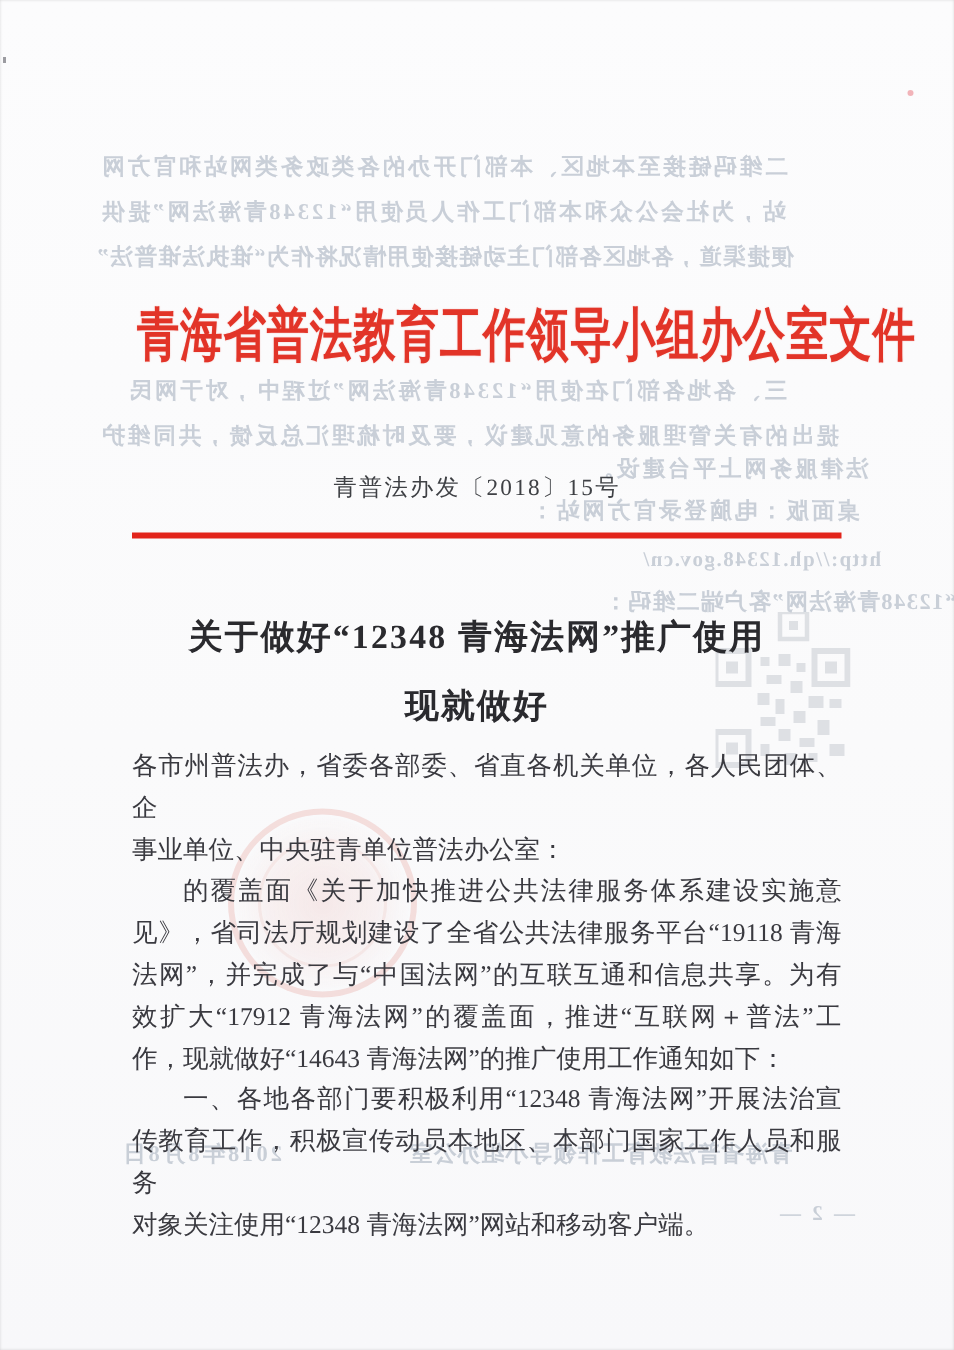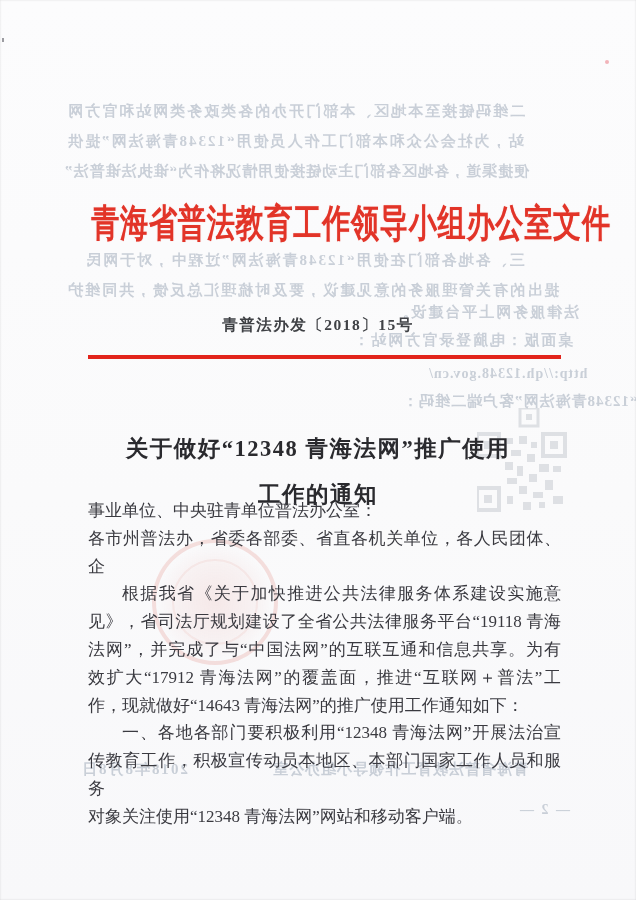--- a/index.html
+++ b/index.html
@@ -49,26 +49,26 @@
 
   
   .header-wrap{position:absolute;top:198px;left:0;width:636px;text-align:center;}
   .header-inner{
     display:inline-block;transform:scaleX(.74);transform-origin:center;
     font-size:38px;font-weight:700;color:#e23428;letter-spacing:1px;white-space:nowrap;
     text-shadow:0 0 1px rgba(226,52,40,.45);
   }
   .docnum{
     position:absolute;top:315px;left:0;width:636px;text-align:center;
-    font-size:15.5px;color:#3f4145;letter-spacing:1.5px;font-weight:bold;
+    font-size:15.5px;color:#3f4145;letter-spacing:1.5px;
   }
   .redline{position:absolute;left:88px;top:355px;width:473px;height:3.5px;background:#e2241b;}
 
   .title{
-    position:absolute;top:426px;left:0;width:636px;text-align:center;
+    position:absolute;top:402px;left:0;width:636px;text-align:center;
     font-size:22.5px;font-weight:700;color:#2a2a2e;letter-spacing:1.5px;line-height:46px;
   }
 
   .body-text{
     position:absolute;left:88px;top:497px;width:473px;
     font-size:17px;line-height:27.8px;color:#3a3a40;
   }
   .ln{text-align:justify;text-align-last:justify;}
   .ln.end{text-align-last:left;}
   .ln.indent{padding-left:34px;}
@@ -133,27 +133,27 @@
   <div class="header-wrap">
     <span class="header-inner">青海省普法教育工作领导小组办公室文件</span>
   </div>
 
   <div class="docnum">青普法办发〔2018〕15号</div>
 
   <div class="redline"></div>
 
   <div class="title">
     <div>关于做好“12348 青海法网”推广使用</div>
-    <div>工作的通知</div>
+    <div>现就做好</div>
   </div>
 
   <div class="body-text">
+    <div class="ln">各市州普法办，省委各部委、省直各机关单位，各人民团体、企</div>
     <div class="ln end">事业单位、中央驻青单位普法办公室：</div>
-    <div class="ln">各市州普法办，省委各部委、省直各机关单位，各人民团体、企</div>
-    <div class="ln indent">根据我省《关于加快推进公共法律服务体系建设实施意</div>
+    <div class="ln indent">的覆盖面《关于加快推进公共法律服务体系建设实施意</div>
     <div class="ln">见》，省司法厅规划建设了全省公共法律服务平台“19118 青海</div>
     <div class="ln">法网”，并完成了与“中国法网”的互联互通和信息共享。为有</div>
     <div class="ln">效扩大“17912 青海法网”的覆盖面，推进“互联网＋普法”工</div>
     <div class="ln end">作，现就做好“14643 青海法网”的推广使用工作通知如下：</div>
     <div class="ln indent">一、各地各部门要积极利用“12348 青海法网”开展法治宣</div>
     <div class="ln">传教育工作，积极宣传动员本地区、本部门国家工作人员和服务</div>
     <div class="ln end">对象关注使用“12348 青海法网”网站和移动客户端。</div>
   </div>
 
   <div class="speck-red"></div>

